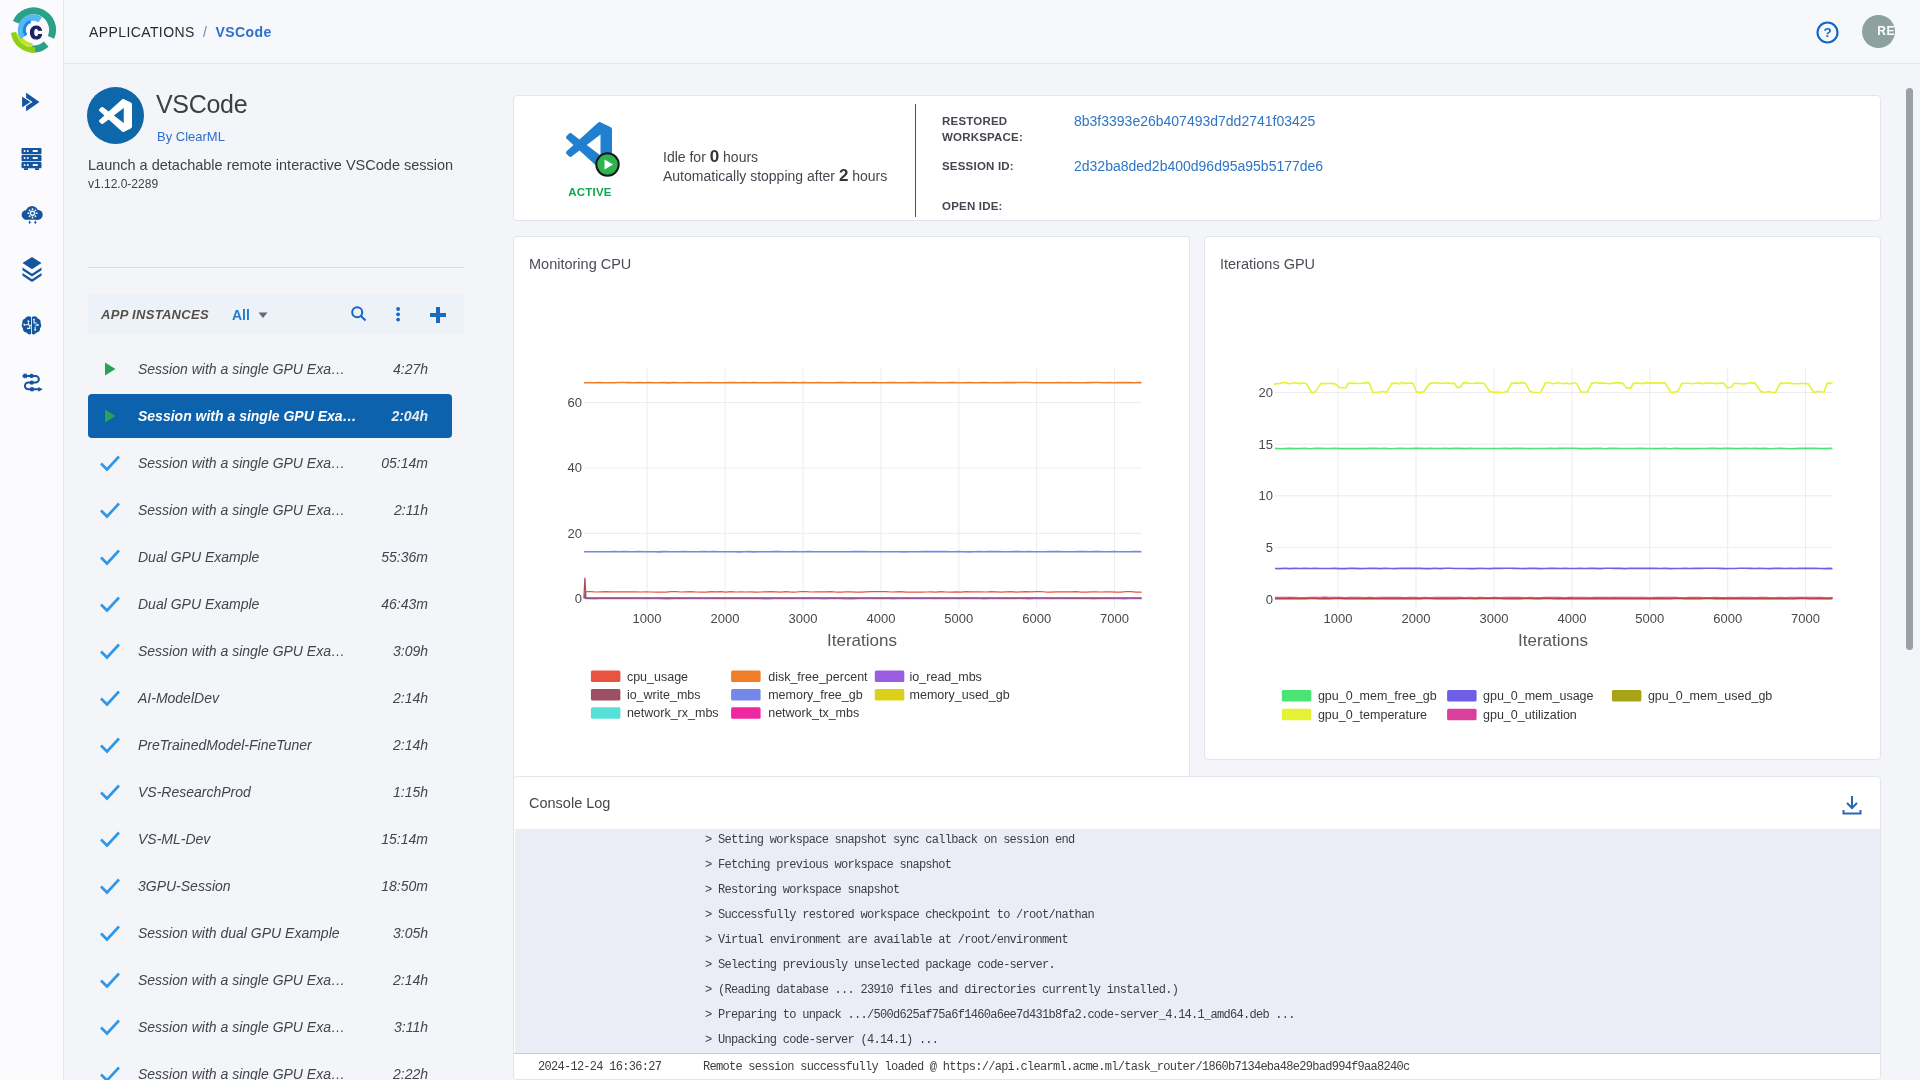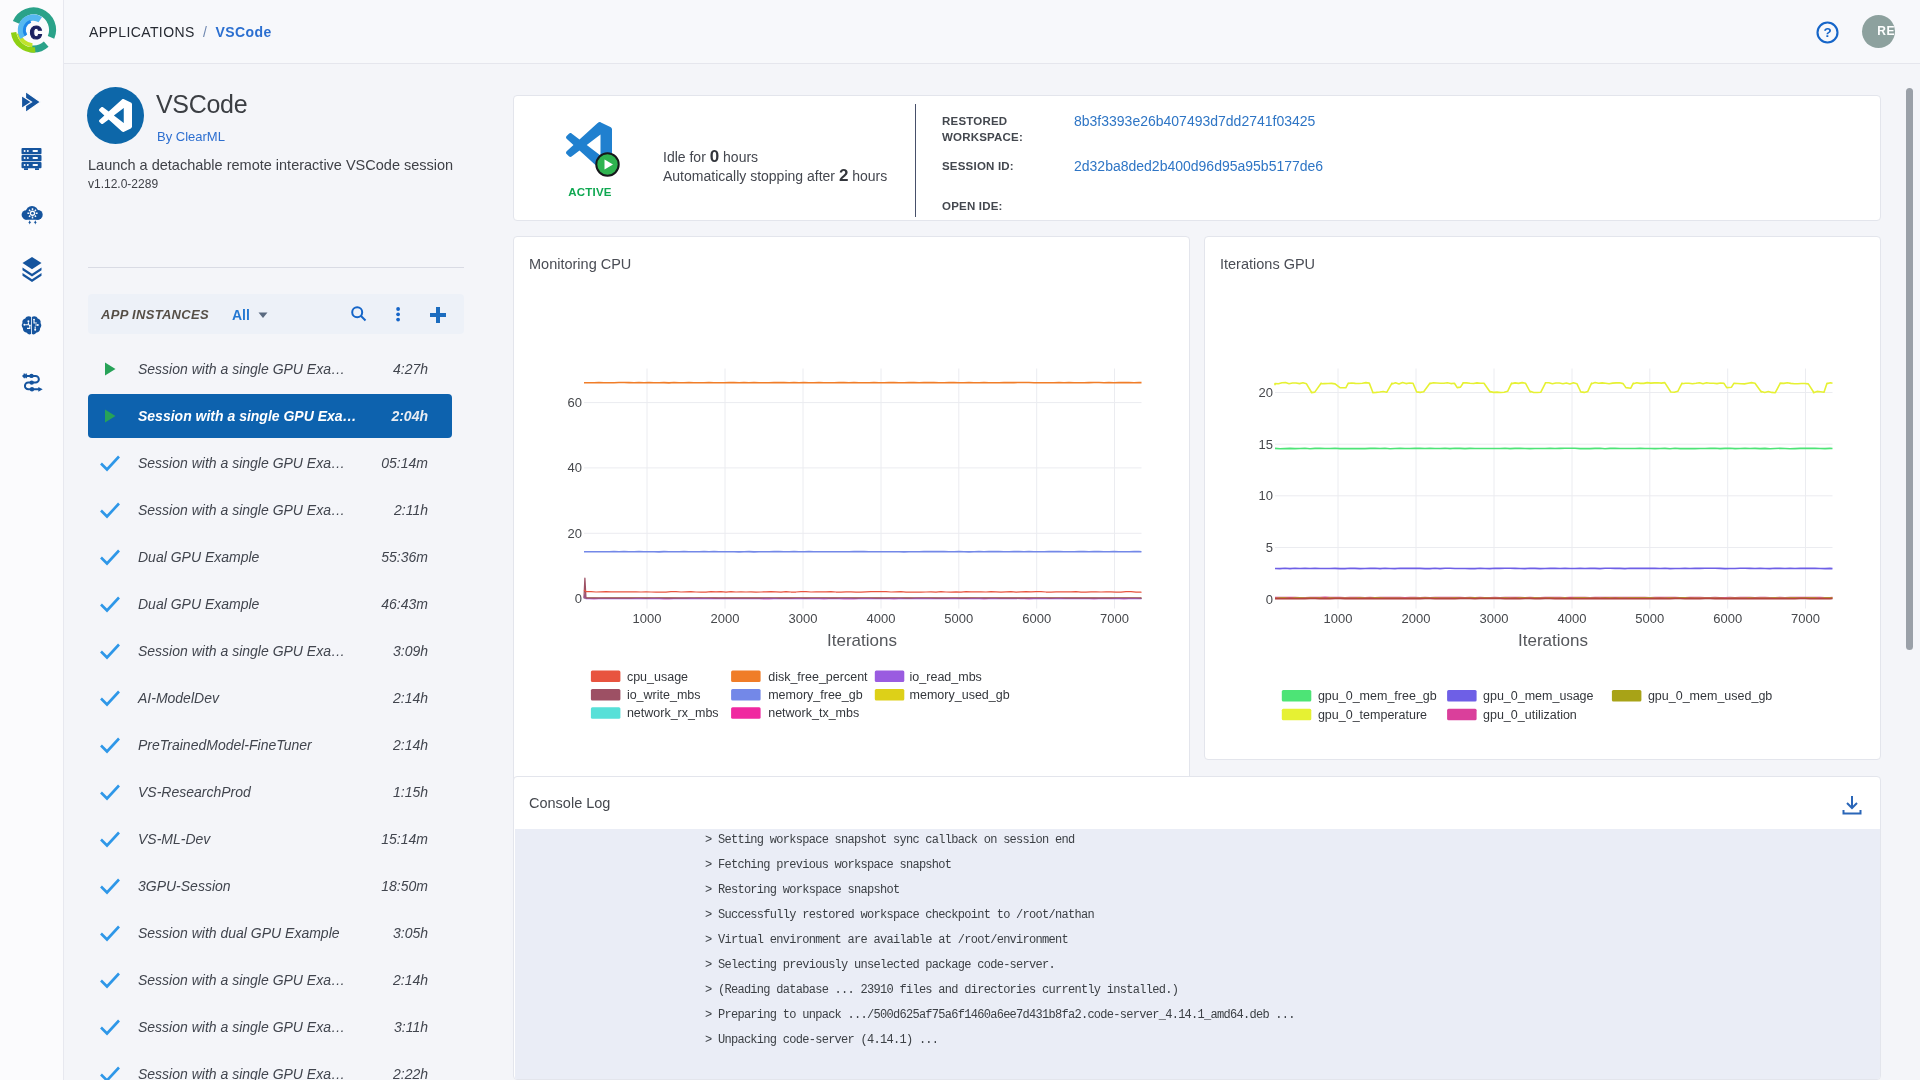--- a/index.html
+++ b/index.html
@@ -428,17 +428,21 @@
 <div class="logline" style="top:4px">&gt; Setting workspace snapshot sync callback on session end</div>
 <div class="logline" style="top:29px">&gt; Fetching previous workspace snapshot</div>
 <div class="logline" style="top:54px">&gt; Restoring workspace snapshot</div>
 <div class="logline" style="top:79px">&gt; Successfully restored workspace checkpoint to /root/nathan</div>
 <div class="logline" style="top:104px">&gt; Virtual environment are available at /root/environment</div>
 <div class="logline" style="top:129px">&gt; Selecting previously unselected package code-server.</div>
 <div class="logline" style="top:154px">&gt; (Reading database ... 23910 files and directories currently installed.)</div>
 <div class="logline" style="top:179px">&gt; Preparing to unpack .../500d625af75a6f1460a6ee7d431b8fa2.code-server_4.14.1_amd64.deb ...</div>
 <div class="logline" style="top:204px">&gt; Unpacking code-server (4.14.1) ...</div>
   </div>
+  <div id="lastrow">
+        <span class="ts">2024-12-24 16:36:27</span>
+        <span class="msg">Remote session successfully loaded @ https://api.clearml.acme.ml/task_router/1860b7134eba48e29bad994f9aa8240c</span>
+      </div>
 </div>
 
 <div id="scrollthumb"></div>
 
 </div>
 
 </body></html>

